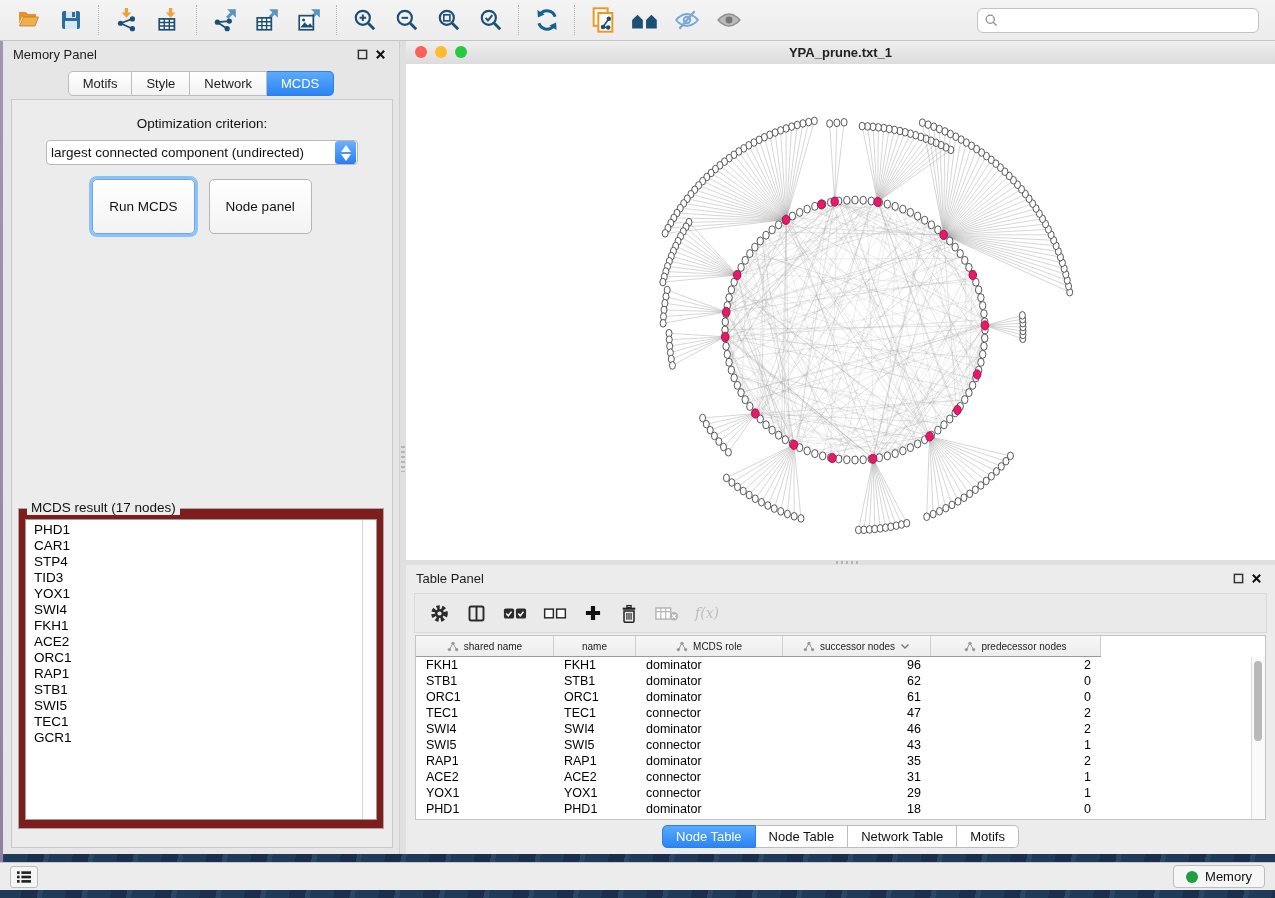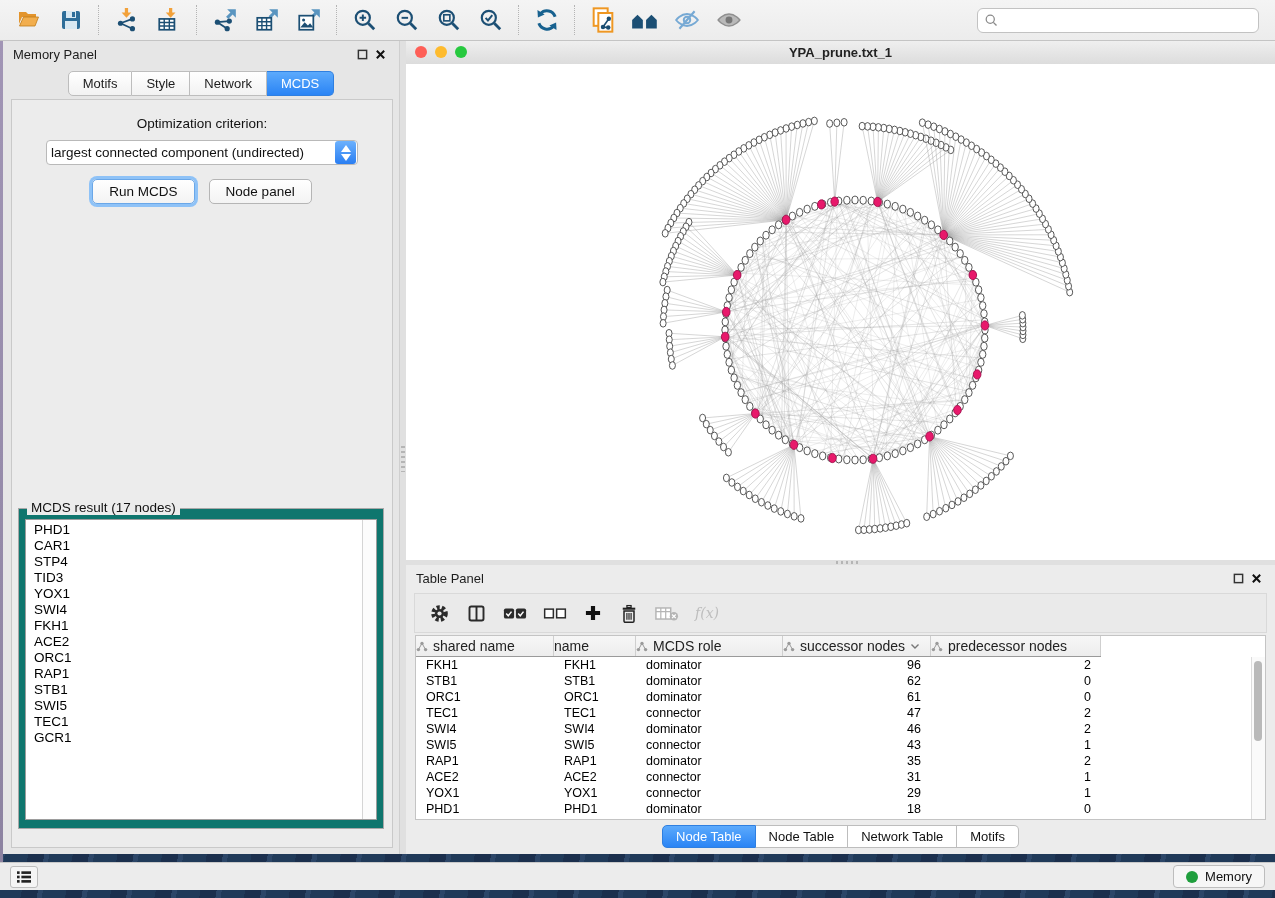--- a/index.html
+++ b/index.html
@@ -31,23 +31,23 @@
   .ctab:last-child{border-radius:0 5px 5px 0;}
   .ctab.active{background:linear-gradient(#5caafc,#2a84f5);color:#fff;border-color:#2f7fe0;}
   .ccontent{position:absolute;left:8px;right:6px;top:58px;bottom:6px;background:#ececec;border:1px solid #c9c9c9;}
   .opt-label{text-align:center;font-size:13.5px;color:#111;margin-top:16px;}
   .selectbox{margin:9px auto 0;width:312px;height:25px;background:#fff;border:1px solid #b9b9b9;border-radius:4px;
     display:flex;align-items:center;box-sizing:border-box;}
   .selectbox .val{flex:1;font-size:13.5px;padding-left:4px;color:#111;white-space:nowrap;}
   .stepper{width:21px;height:23px;margin-right:1px;border-radius:3px;background:linear-gradient(#6cb1fd,#2a7ef2);
     display:flex;flex-direction:column;align-items:center;justify-content:center;gap:2px;}
   .btnrow{display:flex;justify-content:center;gap:14px;margin-top:14px;}
-  .mbtn{font-size:13.5px;padding:4px 16px;background:linear-gradient(#ffffff,#f3f3f3);border:1px solid #b5b5b5;border-radius:5px;color:#111;}
+  .mbtn{font-size:13.5px;padding:19px 16px;background:linear-gradient(#ffffff,#f3f3f3);border:1px solid #b5b5b5;border-radius:5px;color:#111;}
   .mbtn.focused{box-shadow:0 0 0 3px #8ec2f7;border-color:#6aa7e8;}
-  .mcds-box{position:absolute;left:6px;right:8px;top:408px;bottom:18px;border:1px solid #a8a8a8;background:#0f766e;}
+  .mcds-box{position:absolute;left:6px;right:8px;top:408px;bottom:18px;border:1px solid #a8a8a8;background:#7f1d1d;}
   .mcds-legend{position:absolute;top:-9px;left:8px;background:#ececec;padding:0 4px;font-size:13.5px;color:#111;}
   .mcds-inner{position:absolute;left:6px;right:6px;top:10px;bottom:8px;background:#fff;border:1px solid #9d9d9d;display:flex;}
   .mcds-list{flex:1;overflow:hidden;padding-top:2px;}
   .mcds-item{font-size:13.5px;line-height:16px;padding-left:8px;color:#000;}
   .mcds-scroll{width:13px;border-left:1px solid #d5d5d5;background:#fcfcfc;}
 
   
   .vsplit{position:absolute;left:400px;top:41px;width:6px;bottom:36px;background:#e0e0e0;}
   .vsplit .grip{position:absolute;left:1px;top:405px;width:4px;height:26px;background:repeating-linear-gradient(#b5b5b5 0 2px,transparent 2px 5px);}
   .hsplit{position:absolute;left:406px;top:560px;width:869px;height:5px;background:#e0e0e0;}
@@ -63,21 +63,21 @@
   .net-canvas{position:absolute;left:0;top:23px;right:0;bottom:0;background:#fff;}
   .net-canvas svg{display:block;width:100%;height:100%;}
 
   
   .tpanel{position:absolute;left:406px;top:565px;width:869px;bottom:36px;background:#ececec;box-sizing:border-box;}
   .t-toolbar{margin:2px 8px 0;height:38px;background:#eaeaea;border:1px solid #d9d9d9;display:flex;align-items:center;gap:16px;padding-left:14px;}
   .t-ic{border:none;background:none;padding:0;display:flex;align-items:center;justify-content:center;height:26px;}
   .fx{font-family:"DejaVu Serif","Liberation Serif",serif;font-style:italic;font-size:14px;color:#bdbdbd;}
   .ttable{position:absolute;left:9px;right:9px;top:70px;bottom:34px;background:#fff;border:1px solid #c4c4c4;overflow:hidden;}
   .thead{display:flex;height:20px;border-bottom:1px solid #9a9a9a;background:linear-gradient(#f7f7f7,#ededed);width:685px;}
-  .th{display:flex;align-items:center;gap:5px;font-size:14px;color:#222;border-right:1px solid #cfcfcf;box-sizing:border-box;}
+  .th{display:flex;align-items:center;justify-content:center;gap:5px;font-size:10px;color:#222;border-right:1px solid #cfcfcf;box-sizing:border-box;}
   .c1{width:138px;} .c2{width:82px;} .c3{width:147px;} .c4{width:148px;} .c5{width:170px;}
   .trow{display:flex;height:16px;align-items:center;}
   .td{font-size:12.5px;color:#000;box-sizing:border-box;padding-left:10px;white-space:nowrap;}
   .td.num{text-align:right;padding-right:10px;padding-left:0;}
   .t-scroll{position:absolute;right:0;top:21px;bottom:0;width:13px;background:#fafafa;border-left:1px solid #dcdcdc;}
   .t-thumb{position:absolute;left:2px;top:4px;width:8px;height:80px;border-radius:4px;background:#b9b9b9;}
   .ttabs{position:absolute;left:0;right:0;bottom:6px;display:flex;justify-content:center;}
   .ttab{font-size:13px;padding:3px 13px;background:#fff;border:1px solid #bdbdbd;border-left:none;color:#111;}
   .ttab:first-child{border-left:1px solid #bdbdbd;border-radius:5px 0 0 5px;}
   .ttab:last-child{border-radius:0 5px 5px 0;}

